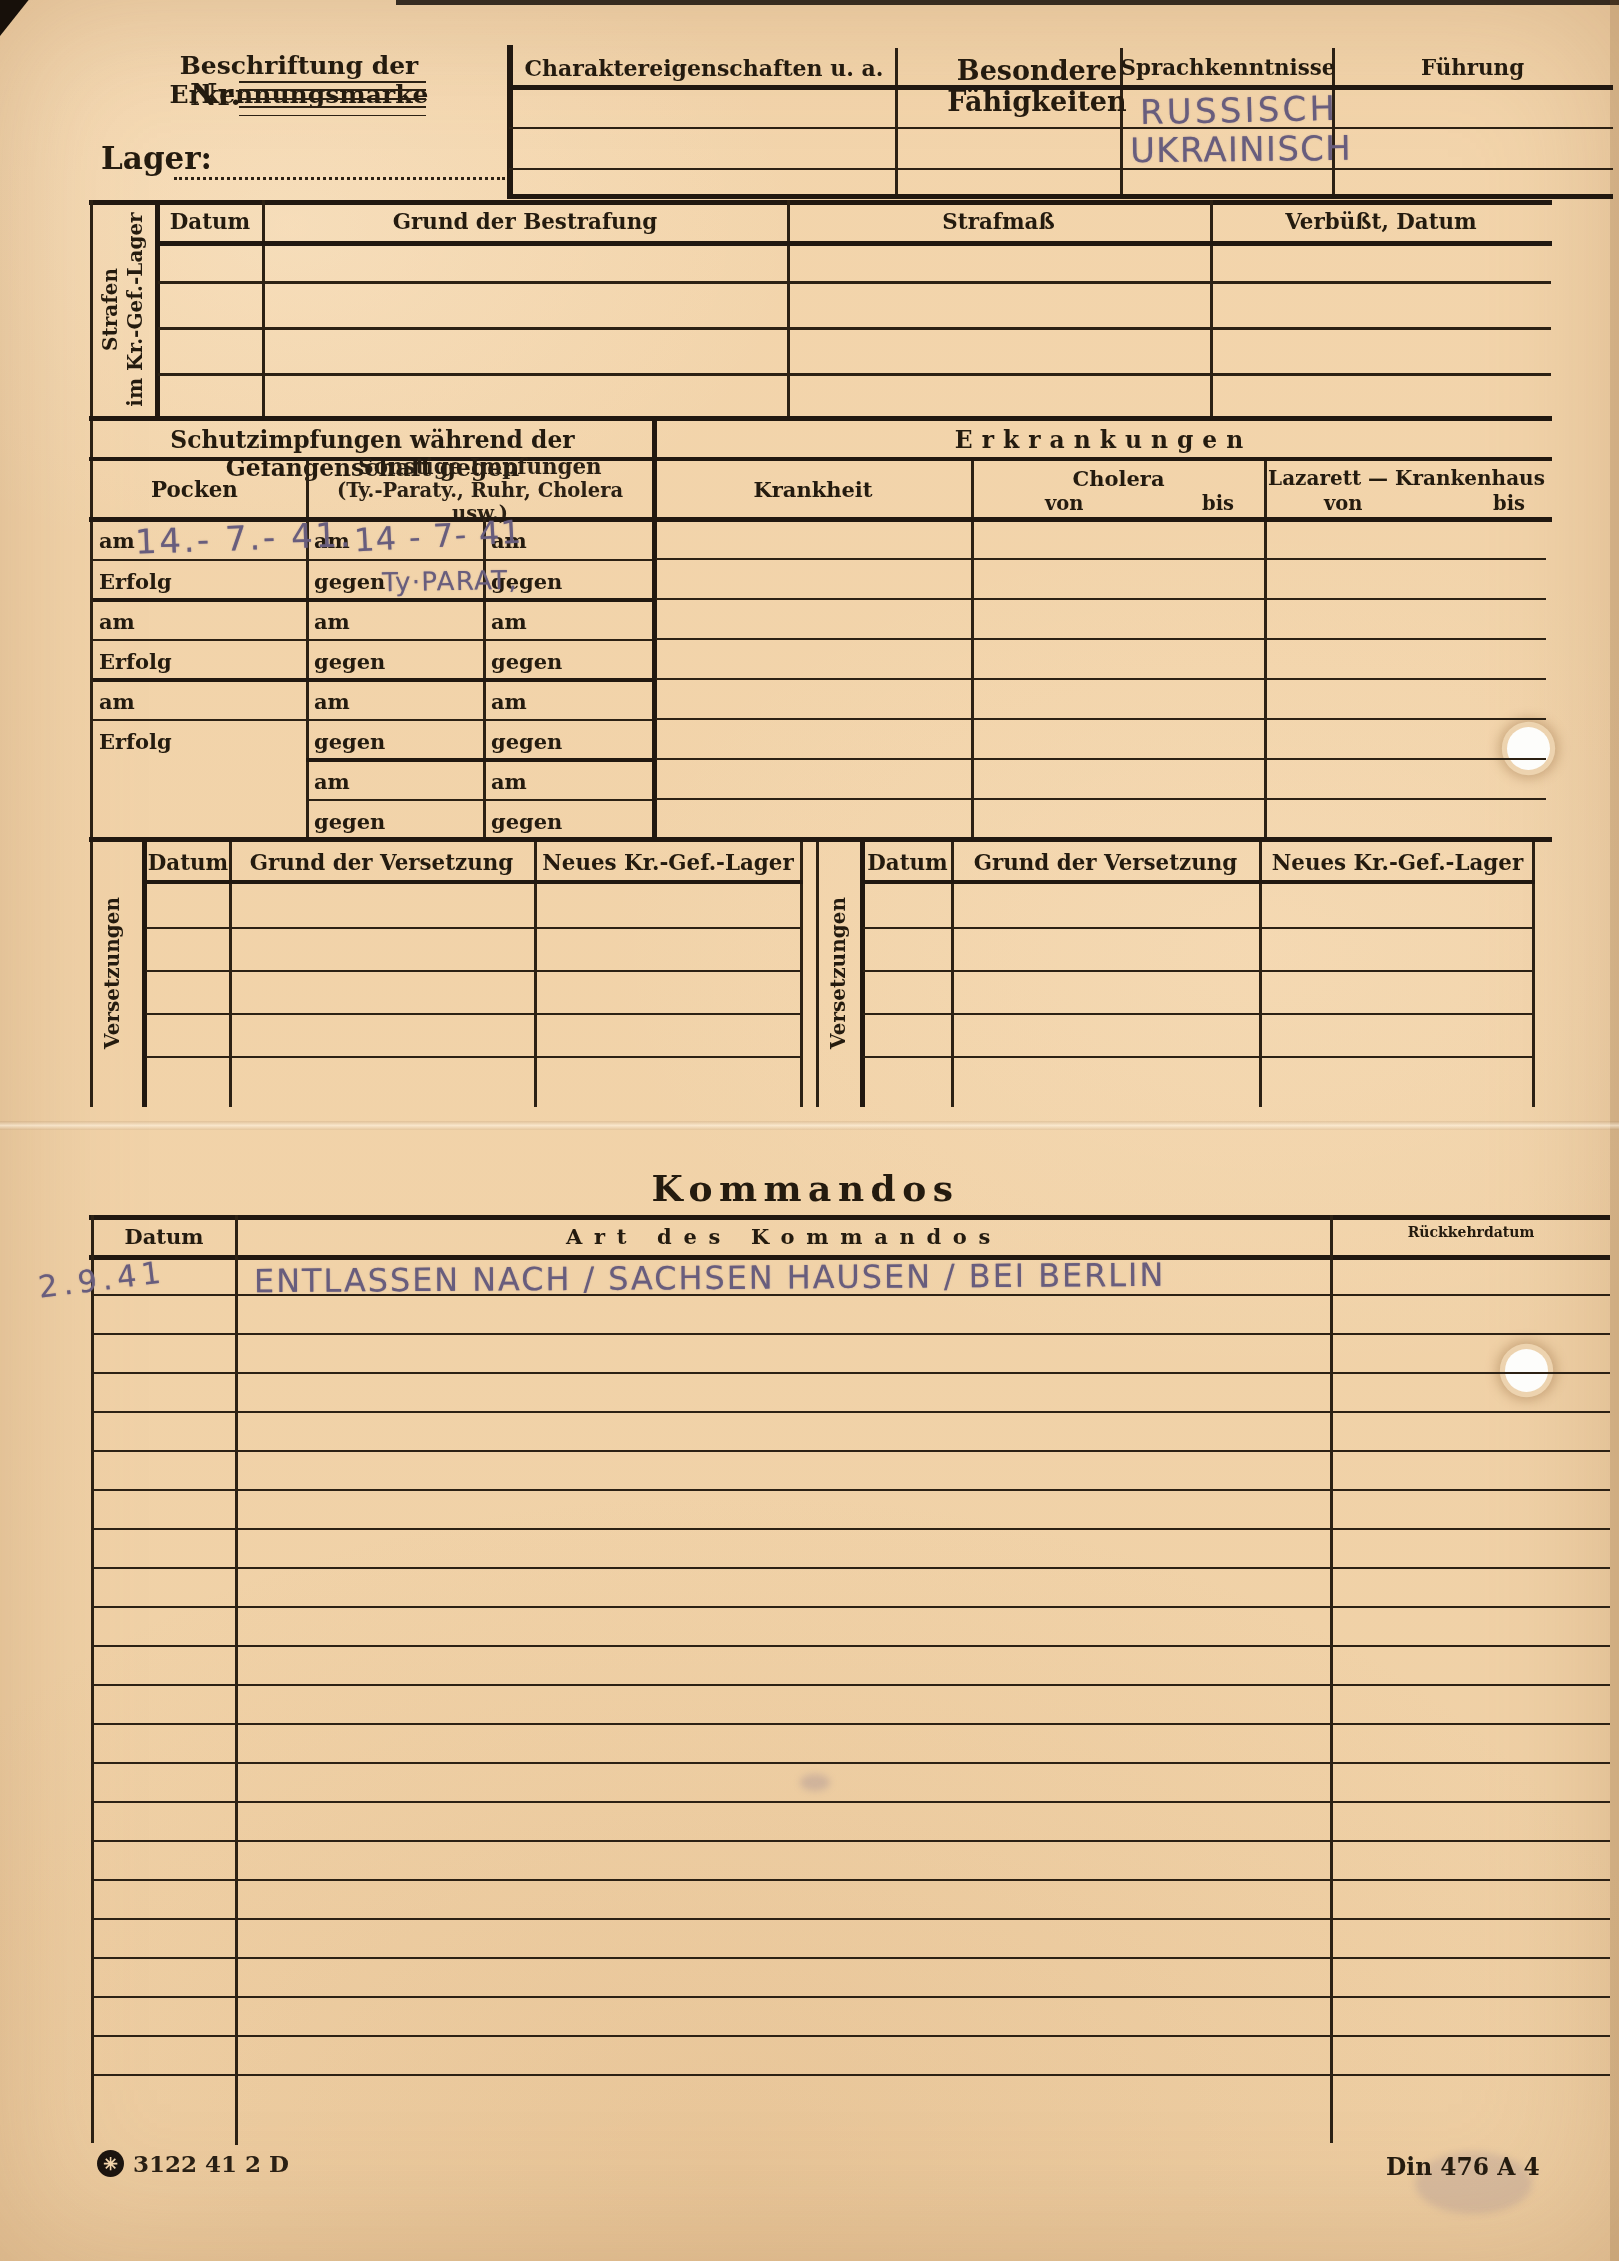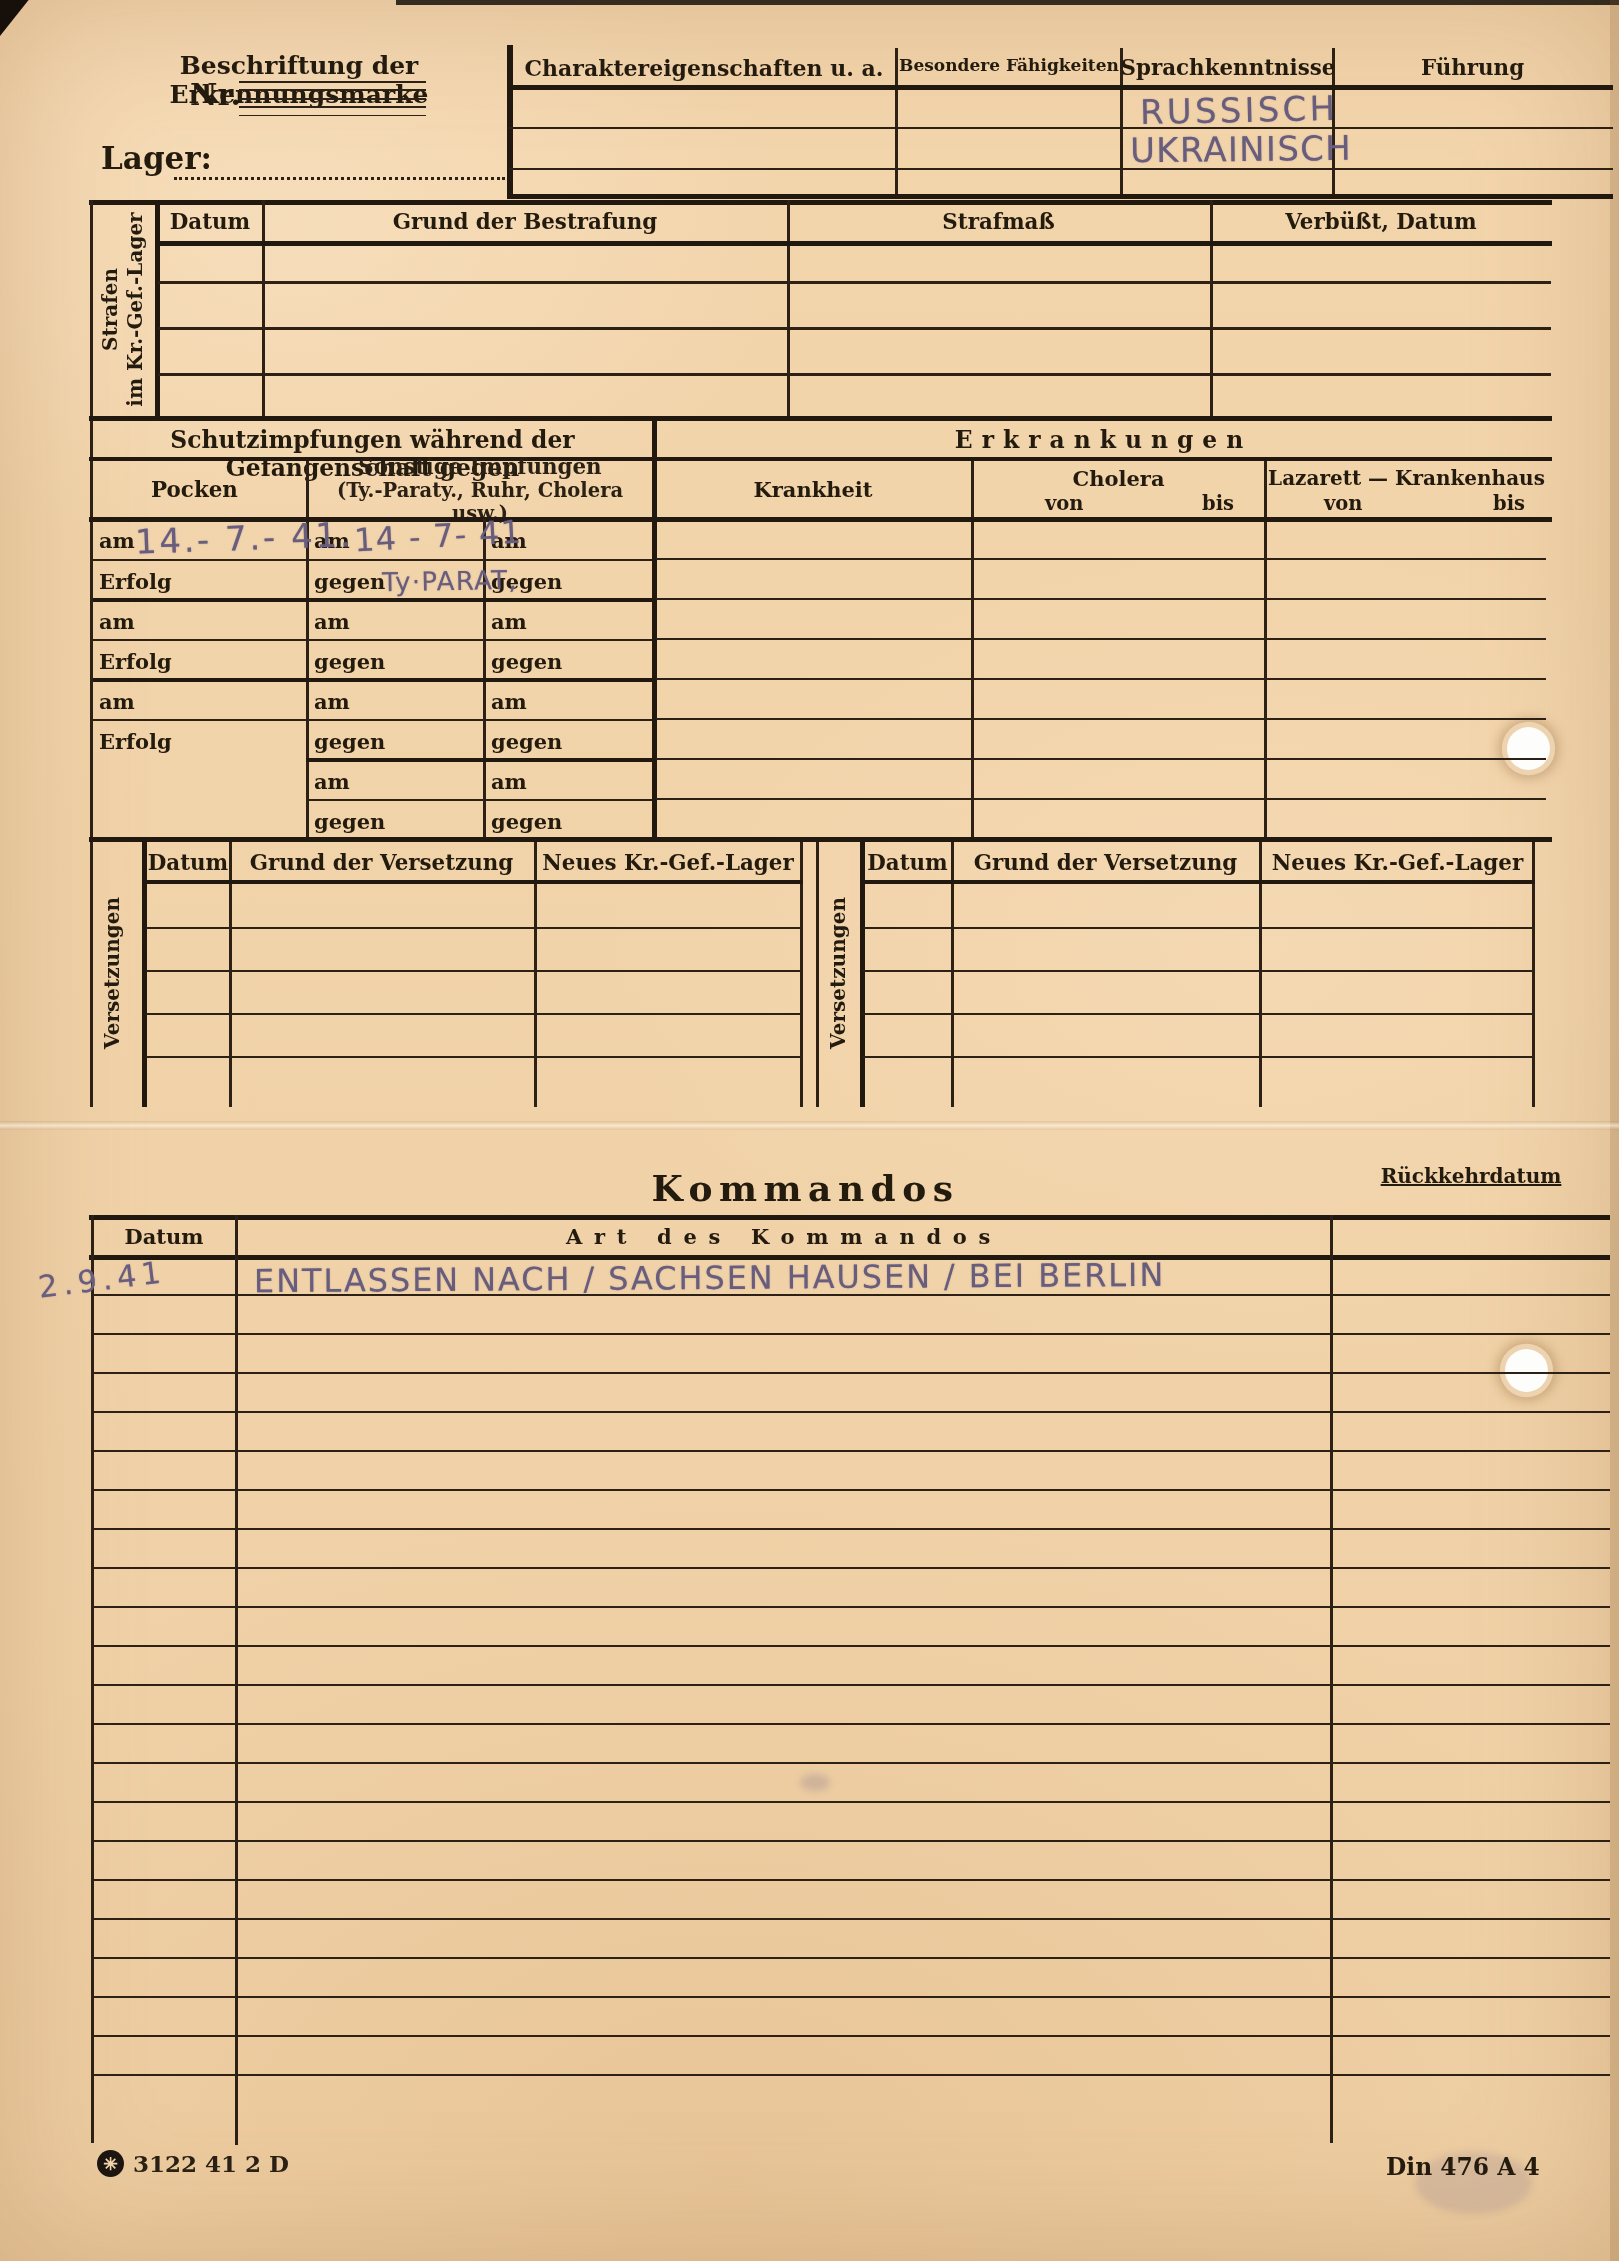--- a/index.html
+++ b/index.html
@@ -50,21 +50,21 @@
   <div class="abs" style="left:239px;top:81px;width:187px;height:36px;background:repeating-linear-gradient(#2c2114 0 1.9px, transparent 1.9px 8.4px);"></div>
   <div class="lbl" style="left:101px;top:140px;font-size:31px;">Lager:</div>
   <div class="abs" style="left:174px;top:147px;width:331px;height:30px;border-bottom:3.2px dotted #2c2114;"></div>
 
   <div class="vl th" style="left:507px;top:45px;height:153px;width:5.8px;"></div>
   <div class="vl" style="left:895px;top:48px;height:149px;"></div>
   <div class="vl" style="left:1120px;top:48px;height:149px;"></div>
   <div class="vl" style="left:1332px;top:48px;height:149px;"></div>
 
   <div class="lbl ctr" style="left:513px;top:55px;width:382px;font-size:22px;">Charaktereigenschaften u. a.</div>
-  <div class="lbl ctr" style="left:898px;top:55px;width:222px;font-size:17px;">Besondere Fähigkeiten</div>
+  <div class="lbl ctr" style="left:898px;top:55px;width:222px;font-size:27px;padding-left:28px;">Besondere Fähigkeiten</div>
   <div class="lbl ctr" style="left:1123px;top:55px;width:210px;font-size:21.4px;">Sprachkenntnisse</div>
   <div class="lbl ctr" style="left:1335px;top:55px;width:275px;font-size:21.4px;">Führung</div>
 
   <div class="hl th" style="left:507px;top:85px;width:1106px;"></div>
   <div class="hl" style="left:509px;top:127px;width:1104px;"></div>
   <div class="hl" style="left:509px;top:168px;width:1104px;"></div>
   <div class="hl th" style="left:507px;top:194px;width:1106px;"></div>
 
   <div class="hand" style="left:1140px;top:90px;font-size:34px;letter-spacing:3.2px;transform:rotate(-1.2deg);">RUSSISCH</div>
   <div class="hand" style="left:1130px;top:129px;font-size:34px;letter-spacing:1.3px;transform:rotate(-0.6deg);">UKRAINISCH</div>
@@ -181,21 +181,21 @@
   <div class="hl th" style="left:860px;top:880px;width:675px;height:3.9px;"></div>
   <div class="hl" style="left:863px;top:927px;width:671px;"></div>
   <div class="hl" style="left:863px;top:970px;width:671px;"></div>
   <div class="hl" style="left:863px;top:1013px;width:671px;"></div>
   <div class="hl" style="left:863px;top:1056px;width:671px;"></div>
 
   <div class="lbl ctr" style="left:416px;top:1167px;width:779px;font-size:36px;letter-spacing:6.5px;">Kommandos</div>
   <div class="hl th" style="left:89px;top:1215px;width:1521px;height:5.2px;"></div>
   <div class="lbl ctr" style="left:93px;top:1224px;width:142px;font-size:21px;">Datum</div>
   <div class="lbl ctr" style="left:238px;top:1224px;width:1092px;font-size:21px;letter-spacing:11.7px;">Art des Kommandos</div>
-  <div class="lbl ctr" style="left:1332px;top:1164px;width:278px;font-size:20px;text-decoration:underline;">Rückkehrdatum</div>
+  <div class="lbl ctr" style="left:1332px;top:1224px;width:278px;font-size:14px;">Rückkehrdatum</div>
   <div class="hl th" style="left:89px;top:1255px;width:1521px;"></div>
   <div class="vl" style="left:91px;top:1215px;height:928px;"></div>
   <div class="vl" style="left:235px;top:1215px;height:930px;"></div>
   <div class="vl" style="left:1330px;top:1215px;height:928px;"></div>
   <div class="rows" style="left:91px;top:1294px;width:1519px;height:815px;background:repeating-linear-gradient(#2c2114 0 1.9px, transparent 1.9px 39px);"></div>
 
   <div class="hand" style="left:38px;top:1262px;font-size:30.5px;letter-spacing:5.2px;transform:rotate(-7deg);">2.9.41</div>
   <div class="hand" style="left:254px;top:1259px;font-size:32px;letter-spacing:1.9px;transform:rotate(-0.4deg);">ENTLASSEN  NACH / SACHSEN HAUSEN / BEI BERLIN</div>
 
   <div class="abs" style="left:97px;top:2150px;display:flex;align-items:center;font-weight:700;font-size:23px;">

